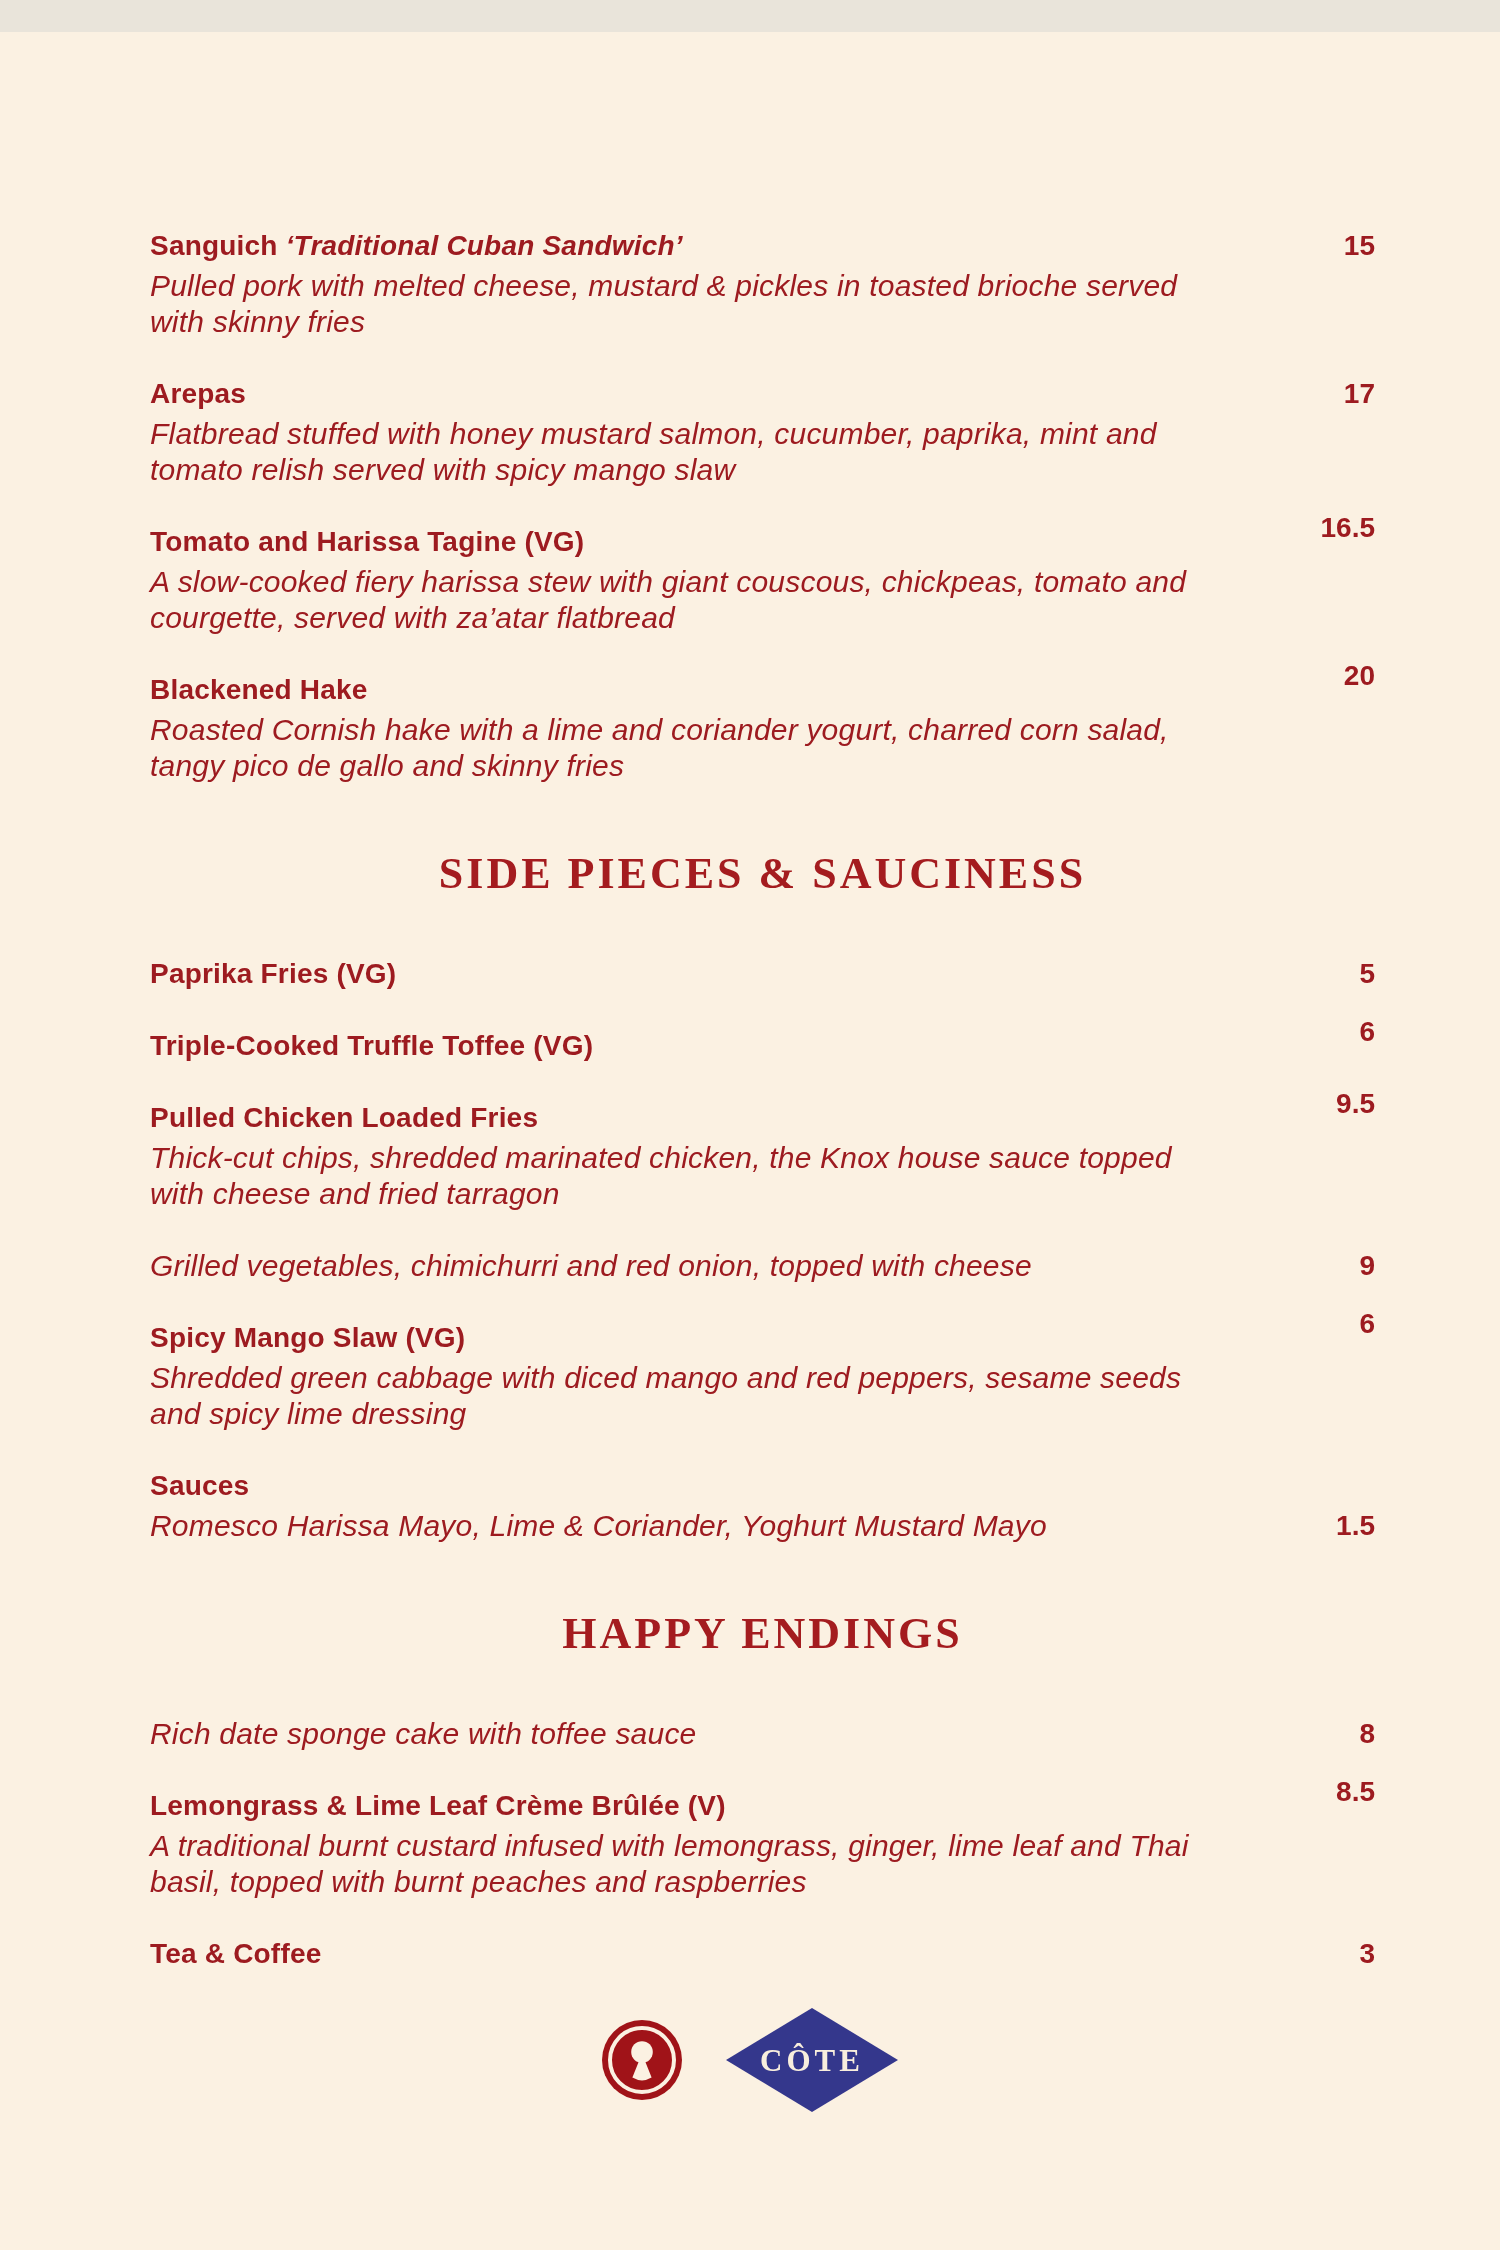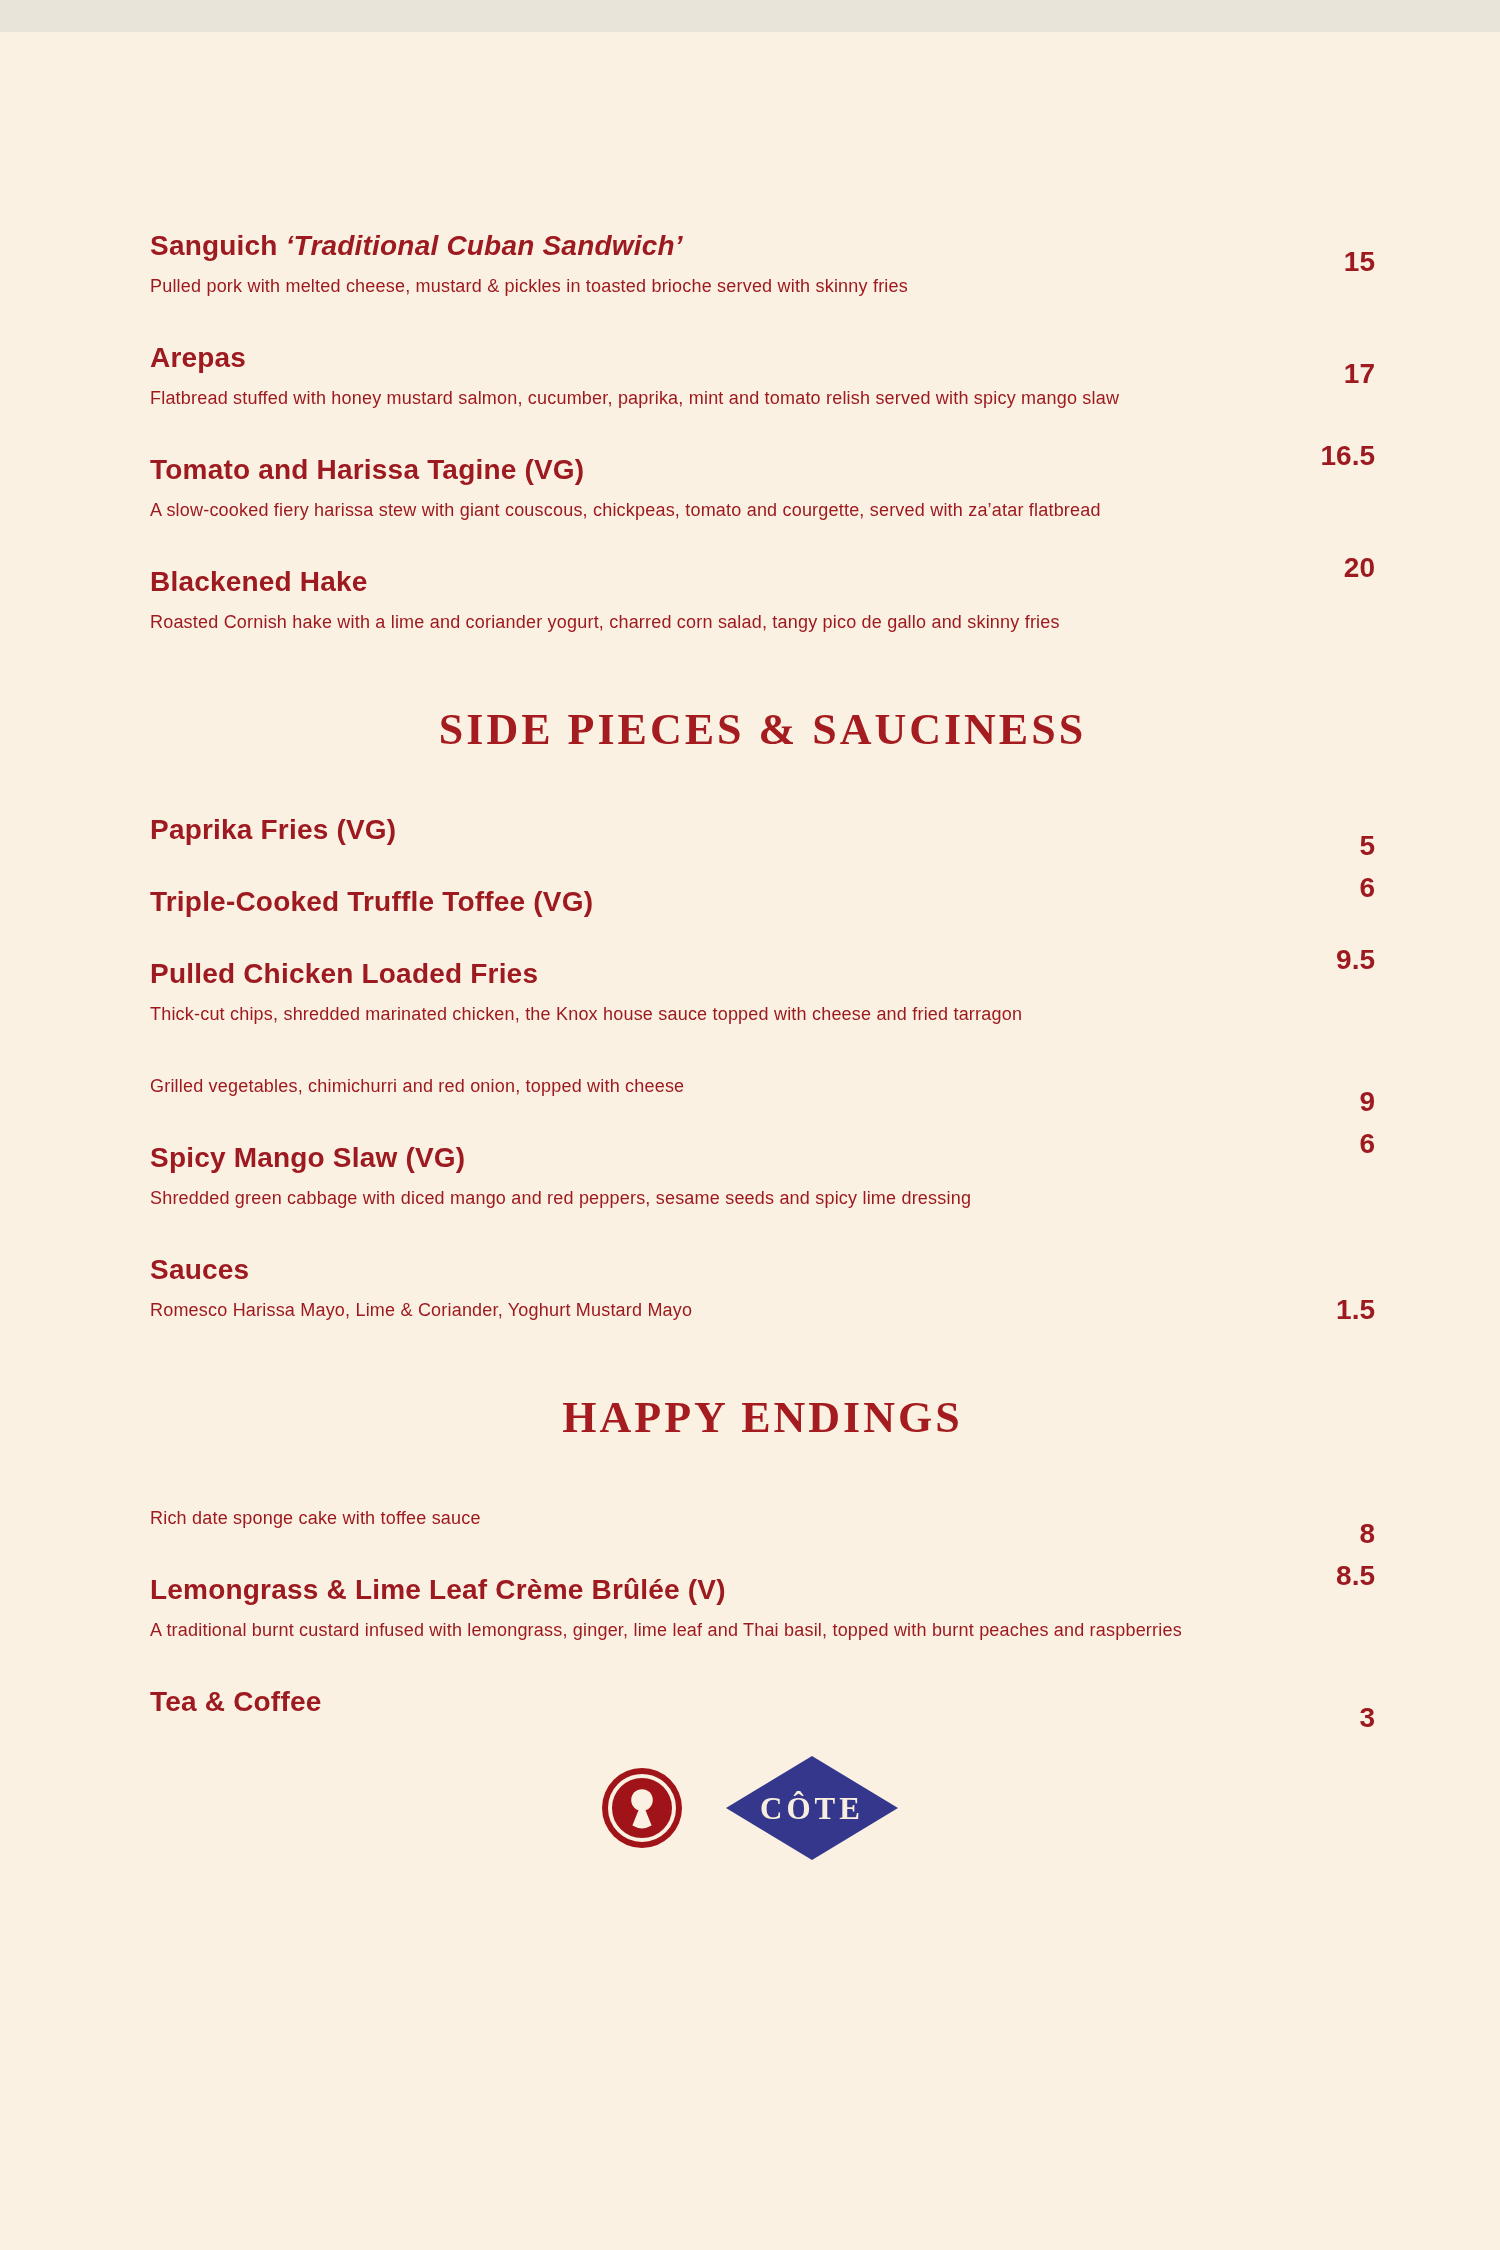--- a/index.html
+++ b/index.html
@@ -30,31 +30,32 @@
     margin-bottom:36px;
   }
   .item-title{
     font-size:28px;
     font-weight:700;
     line-height:36px;
     letter-spacing:.2px;
   }
   .t-em{font-style:italic;margin-left:8px;}
   .desc{
-    font-size:18px;
+    font-size:30px;
     font-weight:400;
     line-height:36px;
     margin-top:4px;
     max-width:1060px;
     letter-spacing:.2px;
+    font-style:italic;
   }
   .price{
     position:absolute;
     right:-170px; 
-    top:16px;
+    top:0;
     width:160px;
     text-align:right;
     font-size:28px;
     font-weight:700;
     line-height:36px;
   }
   
   .item .price{right:0;width:auto;}
   .item{padding-right:0;}
   .item .text-col{padding-right:170px;}

